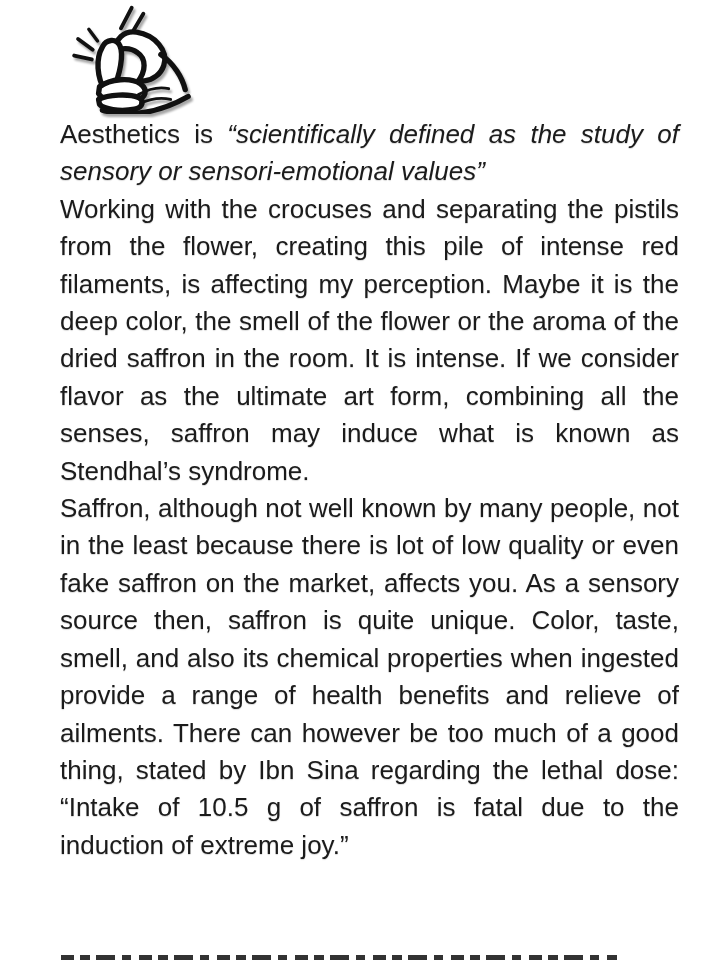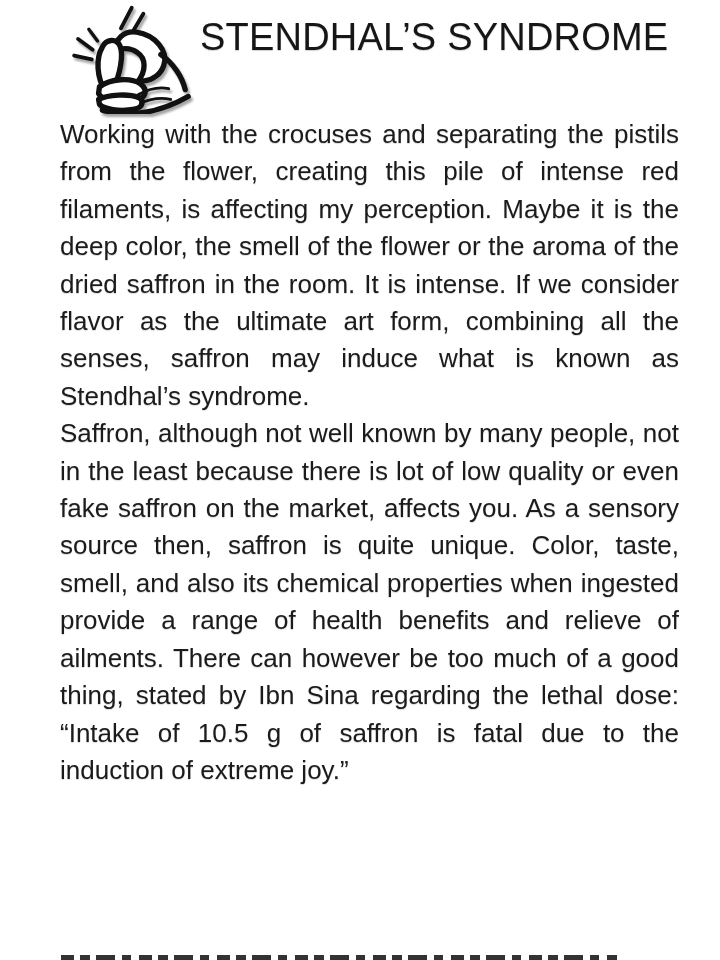--- a/index.html
+++ b/index.html
@@ -112,24 +112,24 @@
         <path d="M54 100 C64 95 85 94 95 98 C101 101 100 108 91 110 C76 113 59 110 55 105 Z"></path>
       </g>
 
       <g stroke="#111111" fill="none" stroke-linecap="round">
         <path d="M58 111 C85 119 116 114 146 97" stroke-width="5.5"></path>
         <path d="M95 95 C106 89 117 87 126 89" stroke-width="3"></path>
         <path d="M97 104 C108 99 119 98 128 100" stroke-width="3"></path>
       </g>
     </svg>
 
-    <h1 class="page-title">STENDHAL’S SYNDROME</h1>
   </div>
 
   <div class="article">
+    <p><span>Aesthetics is </span><span class="quote-italic">“scientifically defined as the study of sensory or sensori-emotional values”</span></p>
 
     <p>Working with the crocuses and separating the pistils from the flower, creating this pile of intense red filaments, is affecting my perception. Maybe it is the deep color, the smell of the flower or the aroma of the dried saffron in the room. It is intense. If we consider flavor as the ultimate art form, combining all the senses, saffron may induce what is known as Stendhal’s syndrome.</p>
 
     <p>Saffron, although not well known by many people, not in the least because there is lot of low quality or even fake saffron on the market, affects you. As a sensory source then, saffron is quite unique. Color, taste, smell, and also its chemical properties when ingested provide a range of health benefits and relieve of ailments. There can however be too much of a good thing, stated by Ibn Sina regarding the lethal dose: “Intake of 10.5 g of saffron is fatal due to the induction of extreme joy.”</p>
   </div>
 
   <div class="clipped-text-line"></div>
 
 </div>
 

